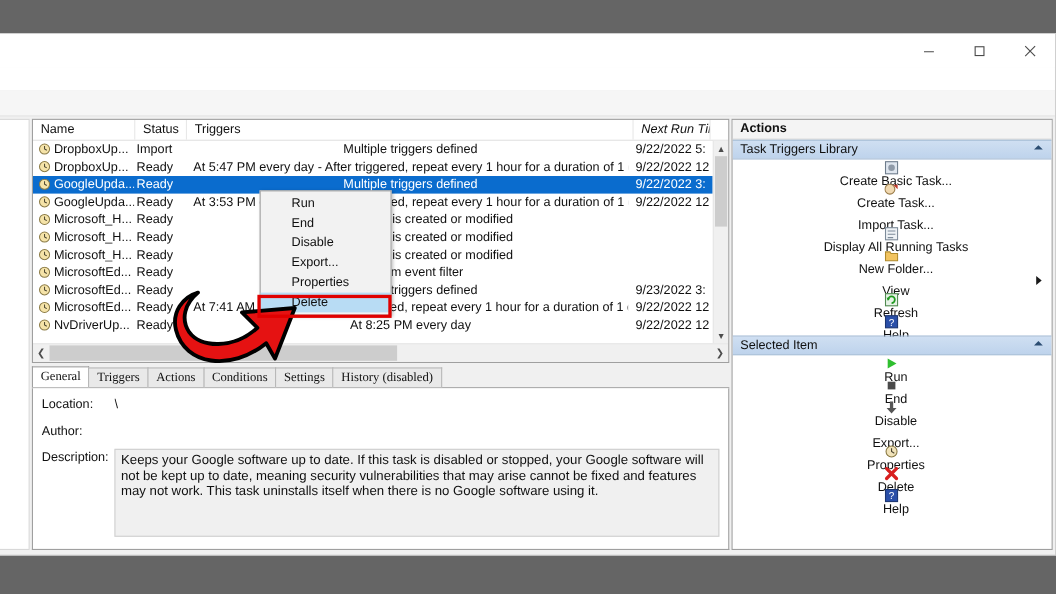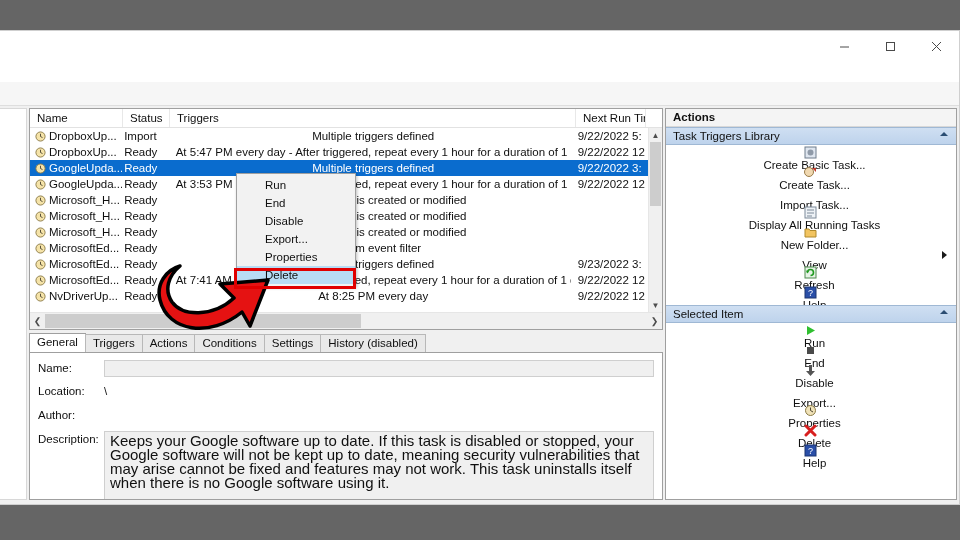--- a/index.html
+++ b/index.html
@@ -86,34 +86,34 @@
   .list-head .th {
     font-size: 11.5px; color: #101010;
     padding: 3px 0 0 7px;
     box-sizing: border-box;
     border-right: 1px solid #e8e8e8;
     white-space: nowrap; overflow: hidden;
   }
   .th-name { width: 93px; }
   .th-status { width: 47px; }
   .th-trig { width: 406px; }
-  .th-next { width: 70px; border-right: none; }
+  .th-next { width: 70px; border-right: none; font-style: italic; }
 
   .rows {
     position: absolute; left:0; top: 19px; right: 14px; bottom: 17px;
     overflow: hidden;
   }
   .row {
     height: 16px; display: flex; align-items: center;
     font-size: 11.5px; color: #101010;
     white-space: nowrap;
   }
   .row.sel { background: #0a6cce; color: #ffffff; }
   .c-name { width: 93px; padding-left: 5px; box-sizing: border-box;
-            display: flex; align-items: flex-end; gap: 3px; overflow: hidden; }
+            display: flex; align-items: flex-start; gap: 3px; overflow: hidden; }
   .c-status { width: 47px; padding-left: 2px; box-sizing: border-box; overflow: hidden; }
   .c-trig { width: 406px; padding-left: 7px; box-sizing: border-box; overflow: hidden; text-align: center; }
   .c-next { width: 78px; padding-left: 7px; box-sizing: border-box; overflow: hidden; }
 
   .clock-icon { width: 11px; height: 11px; flex: 0 0 11px; display:block; }
 
   
   .vsb {
     position: absolute; right: 0; top: 19px; width: 14px; bottom: 17px;
     background: #f0f0f0; border-left: 1px solid #e6e6e6;
@@ -159,20 +159,21 @@
     box-sizing: border-box;
   }
   .tab {
     font-size: 11.5px; color: #101010;
     padding: 2px 7px 2px 7px;
     height: 18px; box-sizing: border-box;
     border: 1px solid #b8b8b8; border-bottom: none;
     background: #e9e9e9;
     margin-right: -1px;
     white-space: nowrap;
+    font-family: Liberation Serif, serif;
   }
   .tab.active { background: #ffffff; border-color: #9f9f9f; height: 19px; }
 
   .detail-body {
     position: absolute; left: 0; top: 19px; right: 0; bottom: 0;
     background: #ffffff;
     border: 1px solid #9f9f9f; border-top: none;
     box-sizing: border-box;
     padding: 7px 8px 0 8px;
     overflow: hidden;
@@ -194,21 +195,21 @@
   .fvalue-plain {
     flex: 1; font-size: 11.5px; color: #101010; padding-top: 2px;
     height: 16px; overflow: hidden;
   }
   .fvalue-desc {
     flex: 1;
     background: #f0f0f0;
     border: 1px solid #cfcfcf;
     height: 80px;
     box-sizing: border-box;
-    font-size: 15px;
+    font-size: 12px;
     color: #101010;
     line-height: 14px;
     padding: 2px 5px;
     overflow: hidden;
   }
 
   
   .actions-pane {
     position: absolute; right: 2px; top: 2px; width: 292px; bottom: 4px;
     background: #ffffff;
@@ -491,24 +492,20 @@
           <div class="tabstrip" id="tabstrip">
               <div class="tab active">General</div>
               <div class="tab">Triggers</div>
               <div class="tab">Actions</div>
               <div class="tab">Conditions</div>
               <div class="tab">Settings</div>
               <div class="tab">History (disabled)</div>
             </div>
           <div class="detail-body">
             <div class="frow">
-              <div class="flabel">Name:</div>
-              <div class="fvalue-box"></div>
-            </div>
-            <div class="frow">
               <div class="flabel">Location:</div>
               <div class="fvalue-plain">\</div>
             </div>
             <div class="frow">
               <div class="flabel">Author:</div>
               <div class="fvalue-plain"></div>
             </div>
             <div class="frow">
               <div class="flabel">Description:</div>
               <div class="fvalue-desc">Keeps your Google software up to date. If this task is disabled or stopped, your Google software will not be kept up to date, meaning security vulnerabilities that may arise cannot be fixed and features may not work. This task uninstalls itself when there is no Google software using it.</div>

